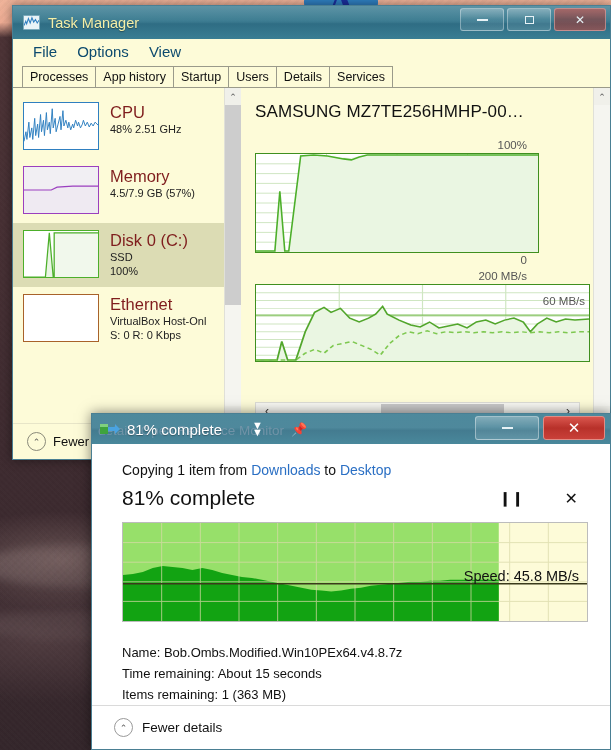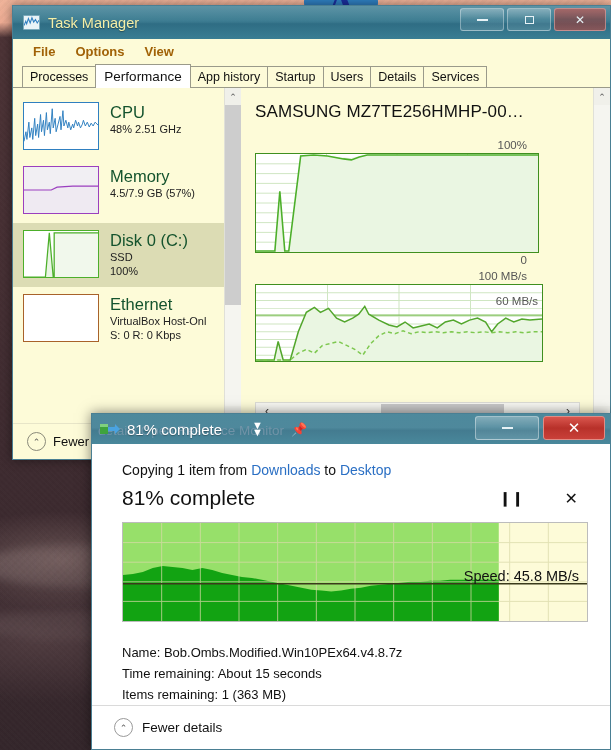--- a/index.html
+++ b/index.html
@@ -83,21 +83,21 @@
     background:linear-gradient(180deg,rgba(190,90,85,.75),rgba(150,55,50,.6) 50%,rgba(170,75,70,.7));
     border-color:rgba(255,200,195,.45);
   }
   .sq{ width:9px; height:8px; border:1.5px solid #e7f2f6; }
   .dash{ width:11px; height:2px; background:#e7f2f6; }
 
   #tm-menubar{
     height:25px; background:#fdfbd8; display:flex; align-items:center;
     border-bottom:0px; padding-left:10px; gap:0px;
   }
-  #tm-menubar span{ font-size:13px; color:#a16207; padding:2px 10px;font-weight:bold; }
+  #tm-menubar span{ font-size:15px; color:#0c4a6e; padding:2px 10px; }
 
   #tm-tabs{
     display:flex; align-items:flex-end; height:24px;
     padding-left:9px; background:#fdfbd8;
     border-bottom:1px solid #9a9a8a;
     position:relative;
   }
   .tab{
     font-size:12.5px; color:#111;
     padding:3px 7px 3px 7px; height:21px;
@@ -126,21 +126,21 @@
   .perf-item.selected{ background:#dcdcb4; }
   .thumb{
     width:76px; height:48px; flex:none;
     background:#fff; border:1px solid #2f7fc0; position:relative; overflow:hidden;
   }
   .thumb svg{ display:block; width:100%; height:100%; }
   .thumb.mem{ border-color:#9b3fbf; background:#f1eff3; }
   .thumb.disk{ border-color:#4caf2a; }
   .thumb.eth{ border-color:#a8622a; }
   .perf-text{ min-width:0; }
-  .perf-title{ font-size:16.5px; color:#14532d; line-height:20px; }
+  .perf-title{ font-size:16.5px; color:#7f1d1d; line-height:20px; }
   .perf-sub{ font-size:11px; color:#222; line-height:14px; white-space:nowrap; overflow:hidden; }
 
   
   #sb-vert{
     position:absolute; right:0; top:0; width:17px; height:100%;
     background:#f5f5f0; border-left:1px solid #e0e0d8;
     display:flex; flex-direction:column;
   }
   .sb-arrow{
     height:17px; background:#f0f0ea; display:flex; align-items:center; justify-content:center;
@@ -285,21 +285,20 @@
   </div>
 
   <div id="tm-menubar">
     <span>File</span>
     <span>Options</span>
     <span>View</span>
   </div>
 
   <div id="tm-tabs">
     <div class="tab">Processes</div>
-    <div class="tab active">Performance</div>
     <div class="tab">App history</div>
     <div class="tab">Startup</div>
     <div class="tab">Users</div>
     <div class="tab">Details</div>
     <div class="tab">Services</div>
   </div>
 
   <div id="tm-body">
 
     <div id="tm-sidebar">
@@ -382,22 +381,22 @@
             <line x1="71" y1="0" x2="71" y2="100"></line>
               <line x1="142" y1="0" x2="142" y2="100"></line>
             <line x1="213" y1="0" x2="213" y2="100"></line>
           </g>
           <path d="M0,99 L19,99 L24,38 L29,99 L33,99 L45,2 L58,1 L72,2 L95,4 L110,1 L284,1 L284,100 L0,100 Z" fill="#eaf6e2" stroke="none"></path>
           <polyline fill="none" stroke="#4caf2a" stroke-width="1.6" points="0,99 19,99 24,38 29,99 33,99 45,2 58,1 72,2 88,5 96,6 104,3 112,1 284,1"></polyline>
         </svg>
       </div>
       <div class="axis-lab" style="width:272px;margin-top:1px;">0</div>
 
-      <div class="axis-lab" style="width:272px;margin-top:4px;">100 MB/s</div>
-      <div class="graph-box" style="width:288px;height:78px;margin-top:2px;position:relative;">
+      <div class="axis-lab" style="width:272px;margin-top:4px;">200 MB/s</div>
+      <div class="graph-box" style="width:335px;height:78px;margin-top:2px;position:relative;">
         <svg viewBox="0 0 284 78" preserveAspectRatio="none">
           <g stroke="#cfe6c2" stroke-width="1">
             <line x1="0" y1="8" x2="284" y2="8"></line>
               <line x1="0" y1="16" x2="284" y2="16"></line>
             <line x1="0" y1="24" x2="284" y2="24"></line>
               <line x1="0" y1="32" x2="284" y2="32"></line>
             <line x1="0" y1="40" x2="284" y2="40"></line>
               <line x1="0" y1="48" x2="284" y2="48"></line>
             <line x1="0" y1="56" x2="284" y2="56"></line>
               <line x1="0" y1="64" x2="284" y2="64"></line>

